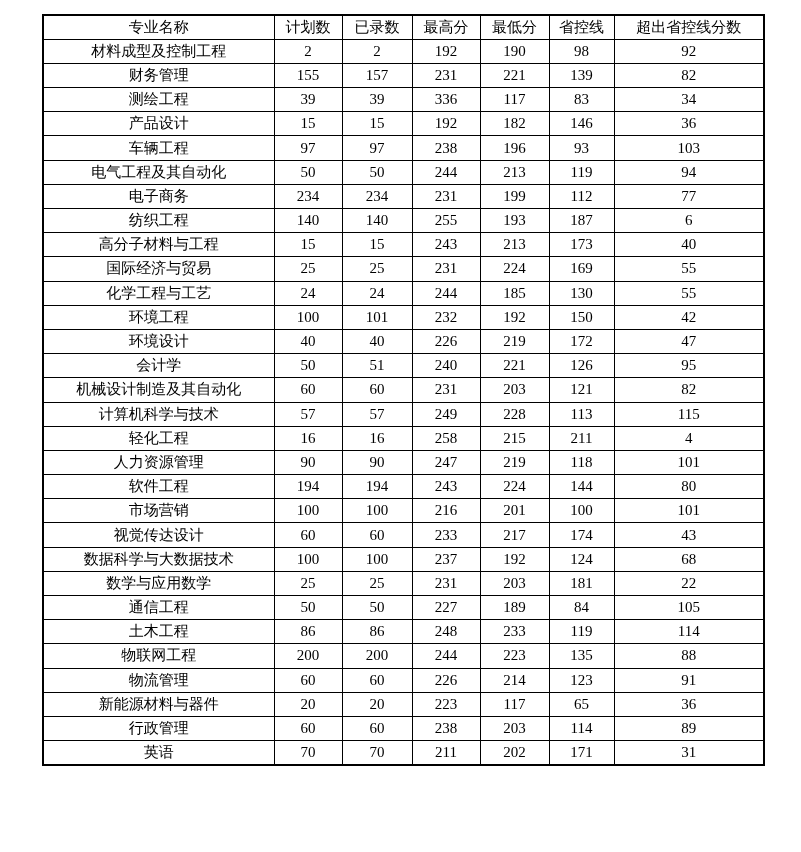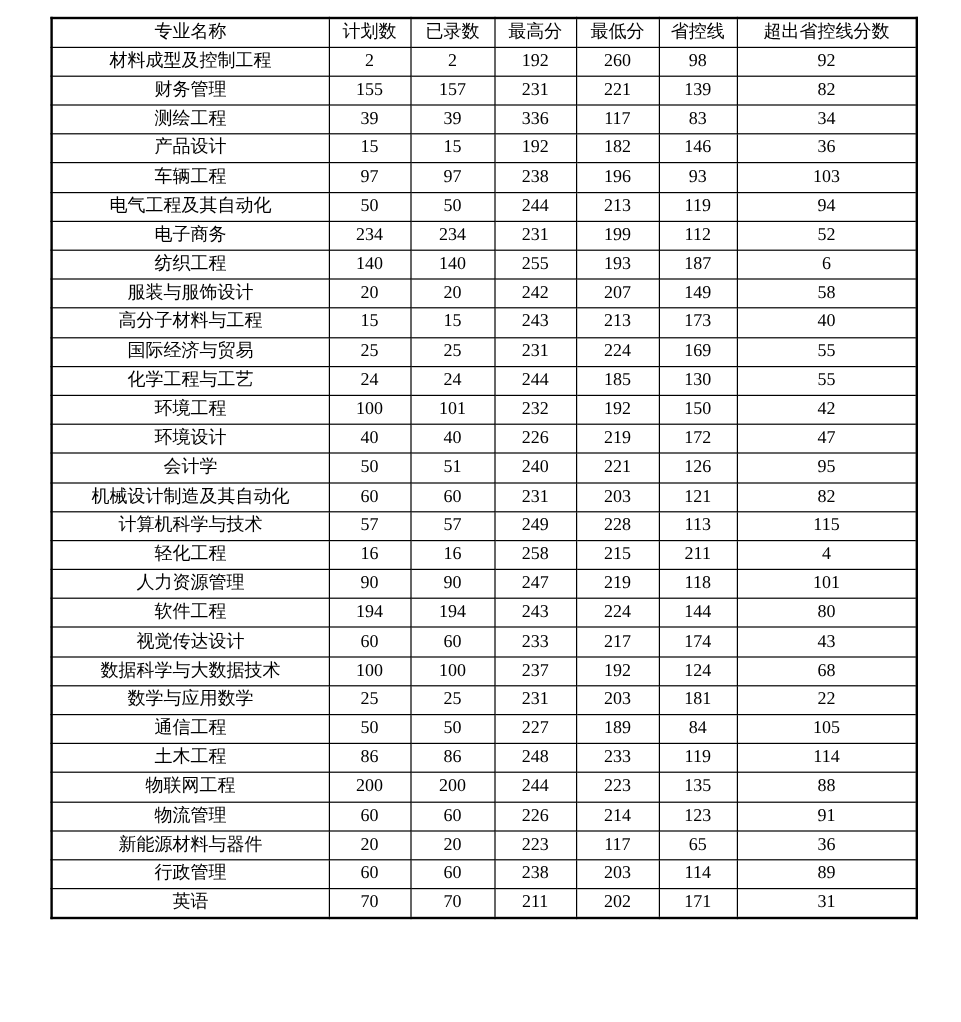--- a/index.html
+++ b/index.html
@@ -66,21 +66,21 @@
           <th>省控线</th>
           <th>超出省控线分数</th>
         </tr>
     </thead>
     <tbody>
         <tr>
           <td>材料成型及控制工程</td>
           <td>2</td>
           <td>2</td>
           <td>192</td>
-          <td>260</td>
+          <td>190</td>
           <td>98</td>
           <td>92</td>
         </tr>
         <tr>
           <td>财务管理</td>
           <td>155</td>
           <td>157</td>
           <td>231</td>
           <td>221</td>
           <td>139</td>
@@ -122,41 +122,32 @@
           <td>119</td>
           <td>94</td>
         </tr>
         <tr>
           <td>电子商务</td>
           <td>234</td>
           <td>234</td>
           <td>231</td>
           <td>199</td>
           <td>112</td>
-          <td>52</td>
+          <td>77</td>
         </tr>
         <tr>
           <td>纺织工程</td>
           <td>140</td>
           <td>140</td>
           <td>255</td>
           <td>193</td>
           <td>187</td>
           <td>6</td>
         </tr>
         <tr>
-          <td>服装与服饰设计</td>
-          <td>20</td>
-          <td>20</td>
-          <td>242</td>
-          <td>207</td>
-          <td>149</td>
-          <td>58</td>
-        </tr>
-        <tr>
           <td>高分子材料与工程</td>
           <td>15</td>
           <td>15</td>
           <td>243</td>
           <td>213</td>
           <td>173</td>
           <td>40</td>
         </tr>
         <tr>
           <td>国际经济与贸易</td>
@@ -242,20 +233,29 @@
         <tr>
           <td>软件工程</td>
           <td>194</td>
           <td>194</td>
           <td>243</td>
           <td>224</td>
           <td>144</td>
           <td>80</td>
         </tr>
         <tr>
+          <td>市场营销</td>
+          <td>100</td>
+          <td>100</td>
+          <td>216</td>
+          <td>201</td>
+          <td>100</td>
+          <td>101</td>
+        </tr>
+        <tr>
           <td>视觉传达设计</td>
           <td>60</td>
           <td>60</td>
           <td>233</td>
           <td>217</td>
           <td>174</td>
           <td>43</td>
         </tr>
         <tr>
           <td>数据科学与大数据技术</td>

